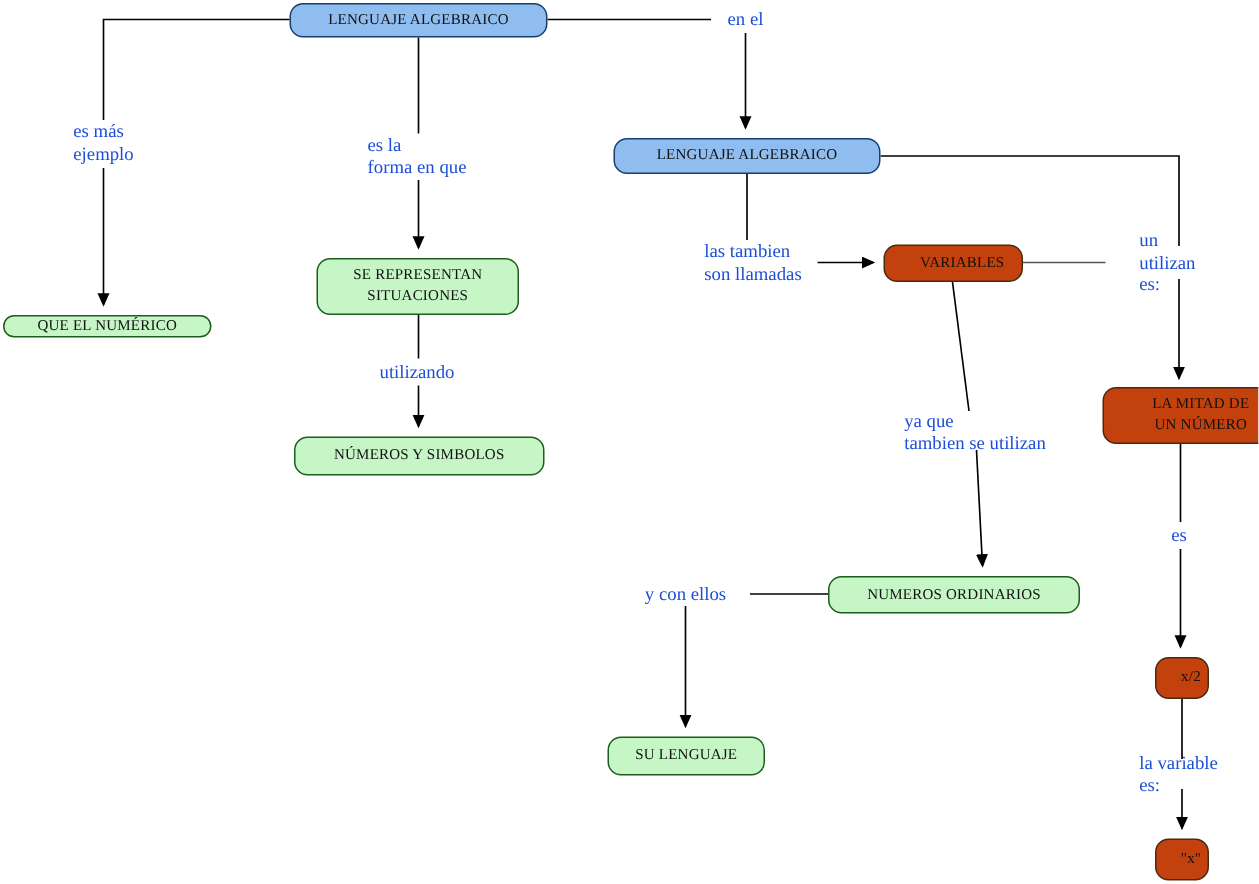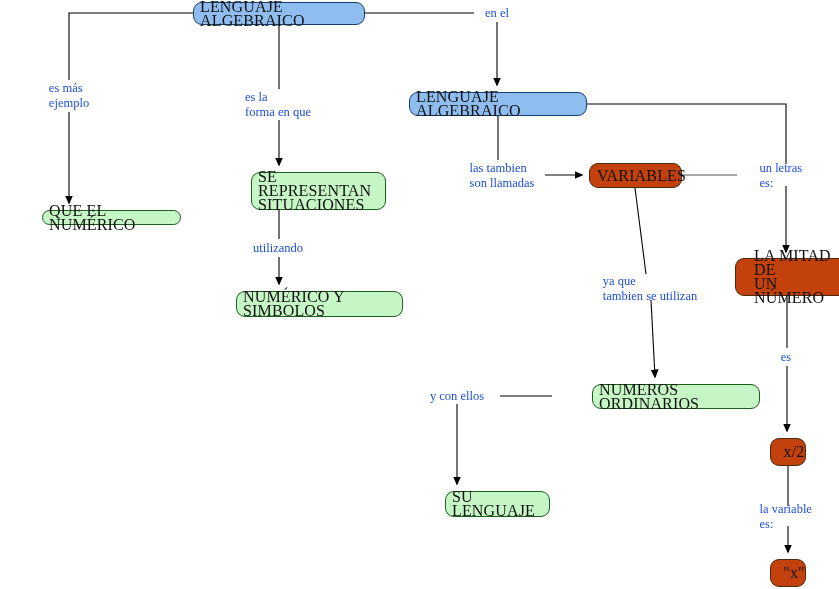--- a/index.html
+++ b/index.html
@@ -25,38 +25,38 @@
     width: 839px;
     height: 589px;
     pointer-events: none;
   }
   .node {
     position: absolute;
     box-sizing: border-box;
     display: flex;
     align-items: center;
     justify-content: center;
+    text-align: center;
     border-radius: 9px;
     border: 1px solid #000000;
-    font-size: 16px;
+    font-size: 10px;
     line-height: 14px;
     color: #111111;
     letter-spacing: 0.15px;
     white-space: pre-line;
     padding: 0 6px;
   }
   .node.blue {
     background: #8fbdf0;
     border-color: #15406e;
     border-width: 1.3px;
   }
   .node.green {
     background: #c6f5c6;
     border-color: #1d5d1d;
-    margin-left: 40px;
   }
   .node.orange {
     background: #c2410c;
     border-color: #4a2a10;
     padding-left: 18px;
   }
   .edge-label {
     position: absolute;
     font-size: 12.5px;
     line-height: 14.5px;
@@ -134,21 +134,21 @@
     </g>
   </svg>
 
   <div class="node blue" style="left:193px; top:2px; width:172px; height:23px;">LENGUAJE ALGEBRAICO</div>
 
   <div class="node green" style="left:2px; top:210px; width:139px; height:15px;">QUE EL NUMÉRICO</div>
 
   <div class="node green" style="left:211px; top:172px; width:135px; height:38px;">SE REPRESENTAN
 SITUACIONES</div>
 
-  <div class="node green" style="left:196px; top:291px; width:167px; height:26px;">NUMÉRICO Y SIMBOLOS</div>
+  <div class="node green" style="left:196px; top:291px; width:167px; height:26px;">NÚMEROS Y SIMBOLOS</div>
 
   <div class="node blue" style="left:409px; top:92px; width:178px; height:24px;">LENGUAJE ALGEBRAICO</div>
 
   <div class="node orange" style="left:589px; top:163px; width:93px; height:25px;">VARIABLES</div>
 
   <div class="node green" style="left:552px; top:384px; width:168px; height:25px;">NUMEROS ORDINARIOS</div>
 
   <div class="node green" style="left:405px; top:491px; width:105px; height:26px;">SU LENGUAJE</div>
 
   <div class="node orange" style="left:735px; top:258px; width:119px; height:38px;">LA MITAD DE
@@ -164,21 +164,21 @@
   <div class="edge-label" style="left:278px; top:104px;">es la
 forma en que</div>
 
   <div class="edge-label" style="left:278px; top:248px;">utilizando</div>
 
   <div class="edge-label" style="left:497px; top:13px;">en el</div>
 
   <div class="edge-label" style="left:502px; top:175px;">las tambien
 son llamadas</div>
 
-  <div class="edge-label" style="left:786px; top:175px;">un letras es:</div>
+  <div class="edge-label" style="left:786px; top:175px;">un utilizan es:</div>
 
   <div class="edge-label" style="left:650px; top:288px;">ya que
 tambien se utilizan</div>
 
   <div class="edge-label" style="left:457px; top:396px;">y con ellos</div>
 
   <div class="edge-label" style="left:786px; top:357px;">es</div>
 
   <div class="edge-label" style="left:786px; top:516px;">la variable es:</div>
 

